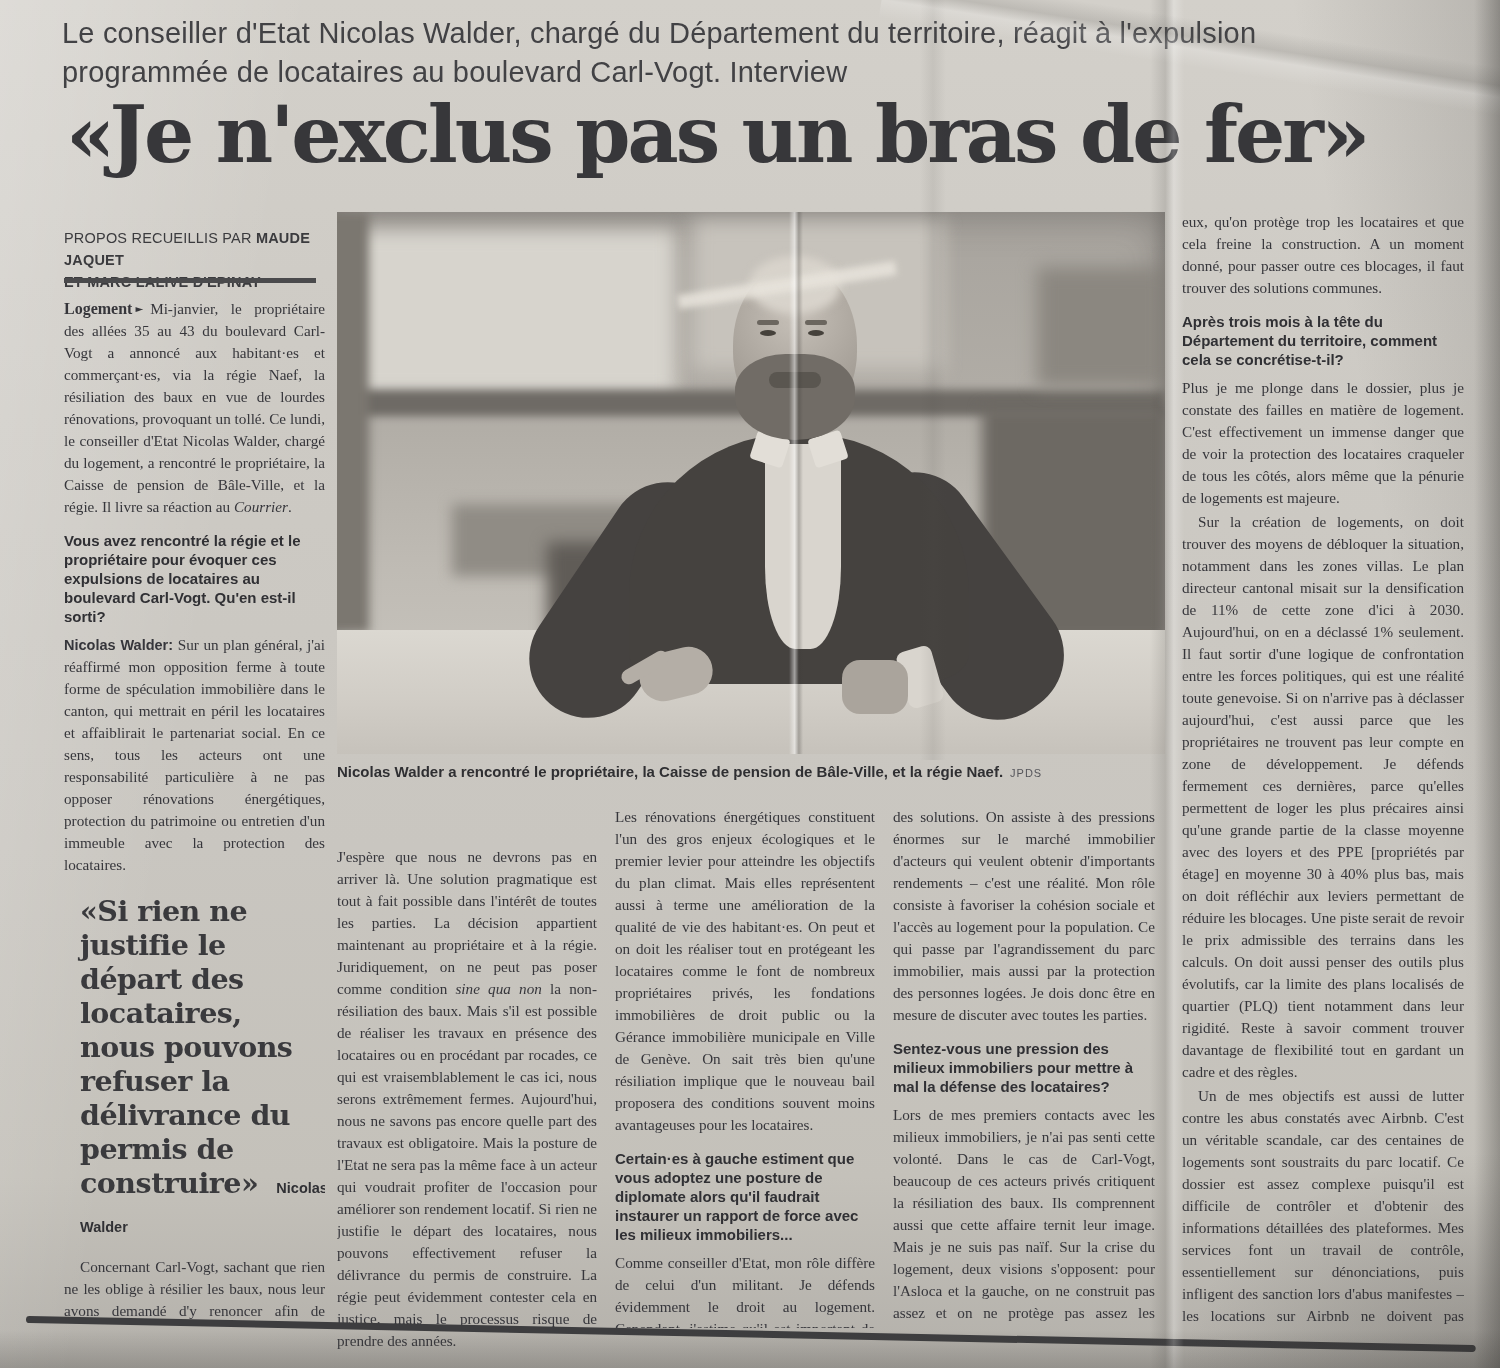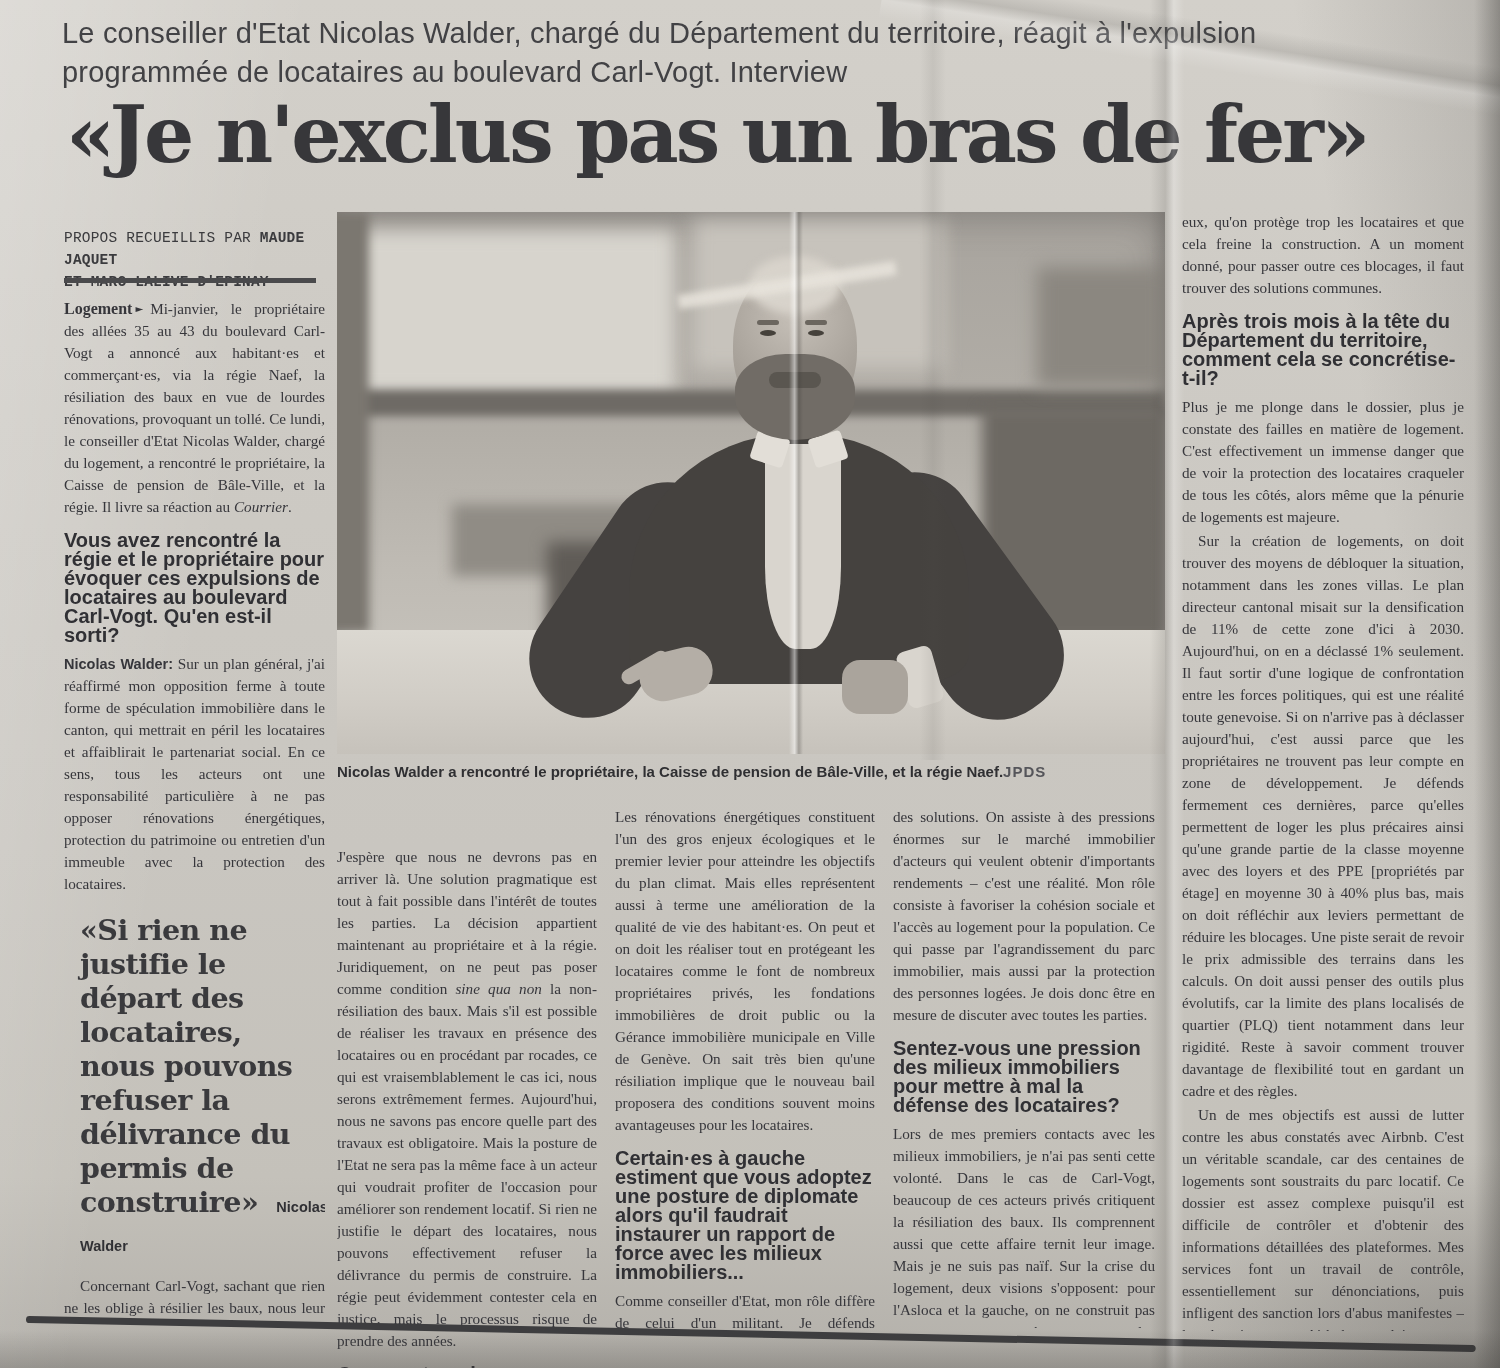--- a/index.html
+++ b/index.html
@@ -25,41 +25,41 @@
   .cornershade{left:1180px;top:1150px;width:320px;height:218px;
     background:radial-gradient(ellipse at 100% 100%,rgba(40,38,36,0.25),rgba(0,0,0,0) 70%);}
   
   .kicker{position:absolute;left:62px;top:14px;width:1240px;
     font-family:"Liberation Sans",sans-serif;font-size:29px;line-height:1.36;
     color:#424245;letter-spacing:0.2px;}
   .headline{position:absolute;left:66px;top:94px;width:1190px;
     font-family:"DejaVu Serif",serif;font-weight:bold;font-size:79px;line-height:1.05;
     letter-spacing:-3px;color:#37373a;white-space:nowrap;}
   .byline{position:absolute;left:64px;top:228px;width:262px;
-    font-family:Liberation Mono, monospace;font-size:14.5px;line-height:1.5;
+    font-family:Liberation Sans, sans-serif;font-size:14.5px;line-height:1.5;
     color:#3b3b3e;letter-spacing:0.2px;}
   .byline b{font-weight:bold;}
   .byrule{position:absolute;left:64px;top:278px;width:252px;height:5px;background:#4a4a4c;}
   .col{position:absolute;overflow:hidden;}
   .serif-p{font-family:"Liberation Serif",serif;font-size:15.2px;line-height:22px;
     text-align:justify;color:#36363b;margin:0 0 2px 0;hyphens:auto;}
   .indent{text-indent:16px;}
-  .q{font-family:"Liberation Sans",sans-serif;font-weight:bold;font-size:20px;line-height:19px;
+  .q{font-family:"Liberation Sans",sans-serif;font-weight:bold;font-size:15px;line-height:19px;
     color:#303034;margin:13px 0 8px 0;text-align:left;}
   .lead-label{font-weight:bold;font-size:16px;}
   .lead-arrow{font-family:"DejaVu Sans",sans-serif;font-size:10px;vertical-align:2px;margin:0 7px 0 3px;color:#36363b;}
   .a-label{font-family:"Liberation Sans",sans-serif;font-weight:bold;font-size:14.5px;}
   .it{font-style:italic;}
   .pq{font-family:"DejaVu Serif",serif;font-weight:bold;font-size:28.5px;line-height:34px;
     letter-spacing:-0.5px;color:#3a3a3d;margin:18px 0 12px 16px;}
   .pq-attr{font-family:"Liberation Sans",sans-serif;font-weight:bold;font-size:14.5px;
     letter-spacing:0;margin-left:18px;color:#303034;}
   .caption{position:absolute;left:337px;top:763px;width:832px;
     font-family:"Liberation Sans",sans-serif;font-weight:bold;font-size:15px;color:#2f2f32;}
-  .credit{font-weight:bold;font-size:15px;letter-spacing:1px;color:#55555a;}
+  .credit{font-weight:normal;font-size:11px;letter-spacing:1px;color:#55555a;margin-left:7px;}
   .endmark{font-family:"DejaVu Sans",sans-serif;font-size:12px;}
   .botrule{position:absolute;left:26px;top:1316px;width:1450px;height:7px;background:#3d3d3f;
     border-radius:4px;transform:rotate(1.15deg);transform-origin:left center;}
   
   .photo{position:absolute;left:337px;top:212px;width:828px;height:542px;overflow:hidden;
     background:linear-gradient(180deg,#a8a49e 0%,#b2aea7 40%,#bfbbb4 66%,#cbc8c1 100%);
     box-shadow:inset 0 0 40px rgba(40,38,36,0.35);}
   .photo div{position:absolute;}
   .ph-winL{left:8px;top:18px;width:330px;height:165px;background:#d7d4cd;filter:blur(9px);}
   .ph-winM{left:355px;top:8px;width:250px;height:150px;background:#c7c3bc;filter:blur(10px);}

